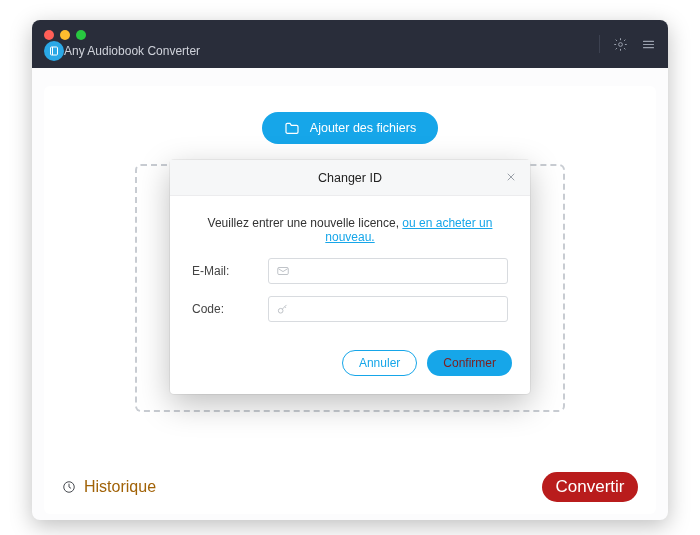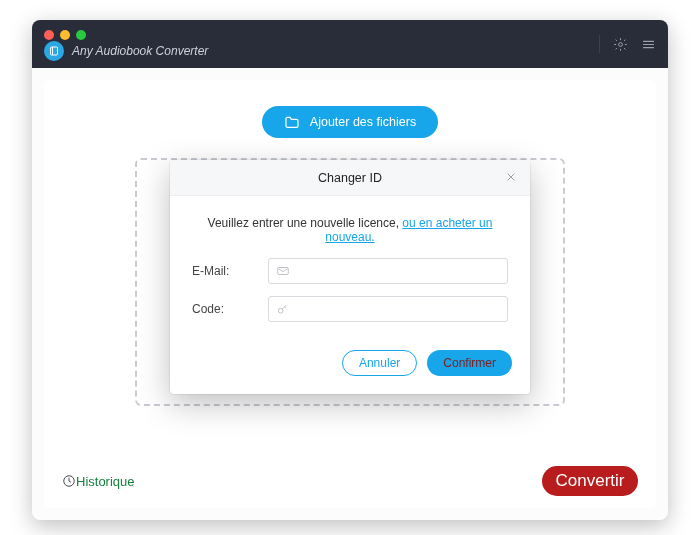--- a/index.html
+++ b/index.html
@@ -28,40 +28,41 @@
     position: relative;
   }
   .traffic {
     display: flex; gap: 6px; position: absolute; top: 10px; left: 12px;
   }
   .dot { width: 10px; height: 10px; border-radius: 50%; }
   .dot.red { background: #ff5f57; }
   .dot.yellow { background: #febc2e; }
   .dot.green { background: #28c840; }
   .app-brand {
-    display: flex; align-items: center; gap: 8px; margin-left: 0; margin-top: 14px; font-style: italic;
+    display: flex; align-items: center; margin-left: 0; margin-top: 14px;
   }
   .app-icon {
     width: 20px; height: 20px; border-radius: 50%;
     background: #2aa8e6;
     display: flex; align-items: center; justify-content: center;
   }
   .app-title {
     color: #cfd2da; font-size: 12px; font-weight: 500;
   }
   .titlebar-right {
     margin-left: auto; display: flex; align-items: center; gap: 12px;
     color: #9aa0ad;
   }
   .divider-v { width: 1px; height: 18px; background: #3c4150; }
   .gear, .menu-lines { width: 16px; height: 16px; display:flex; align-items:center; justify-content:center; cursor:pointer; }
   .content {
     position: relative;
     height: calc(100% - 48px);
     padding: 12px;
+    margin-top: 6px;
   }
   .main-panel {
     background: #ffffff;
     border-radius: 6px;
     height: 100%;
     padding: 26px 18px 14px 18px;
     position: relative;
   }
   .add-btn {
     margin: 0 auto;
@@ -76,22 +77,22 @@
     margin: 20px auto 0 auto;
     width: 430px; height: 248px;
     border: 2px dashed #c8ccd2;
     border-radius: 6px;
   }
   .bottom-bar {
     position: absolute; left: 18px; right: 18px; bottom: 12px;
     display: flex; align-items: center; justify-content: space-between;
   }
   .history {
-    display: flex; align-items: center; 
-    color: #15803d; font-size: 13px; cursor: pointer;
+    display: flex; align-items: center; gap: 8px;
+    color: #a16207; font-size: 16px; cursor: pointer;
   }
   .convert-btn {
     width: 96px; height: 30px; border-radius: 15px;
     background: #b91c1c; color: #fff; font-size: 17px;
     display: flex; align-items: center; justify-content: center;
   }
 
   
   .overlay {
     position: absolute; inset: 0;

